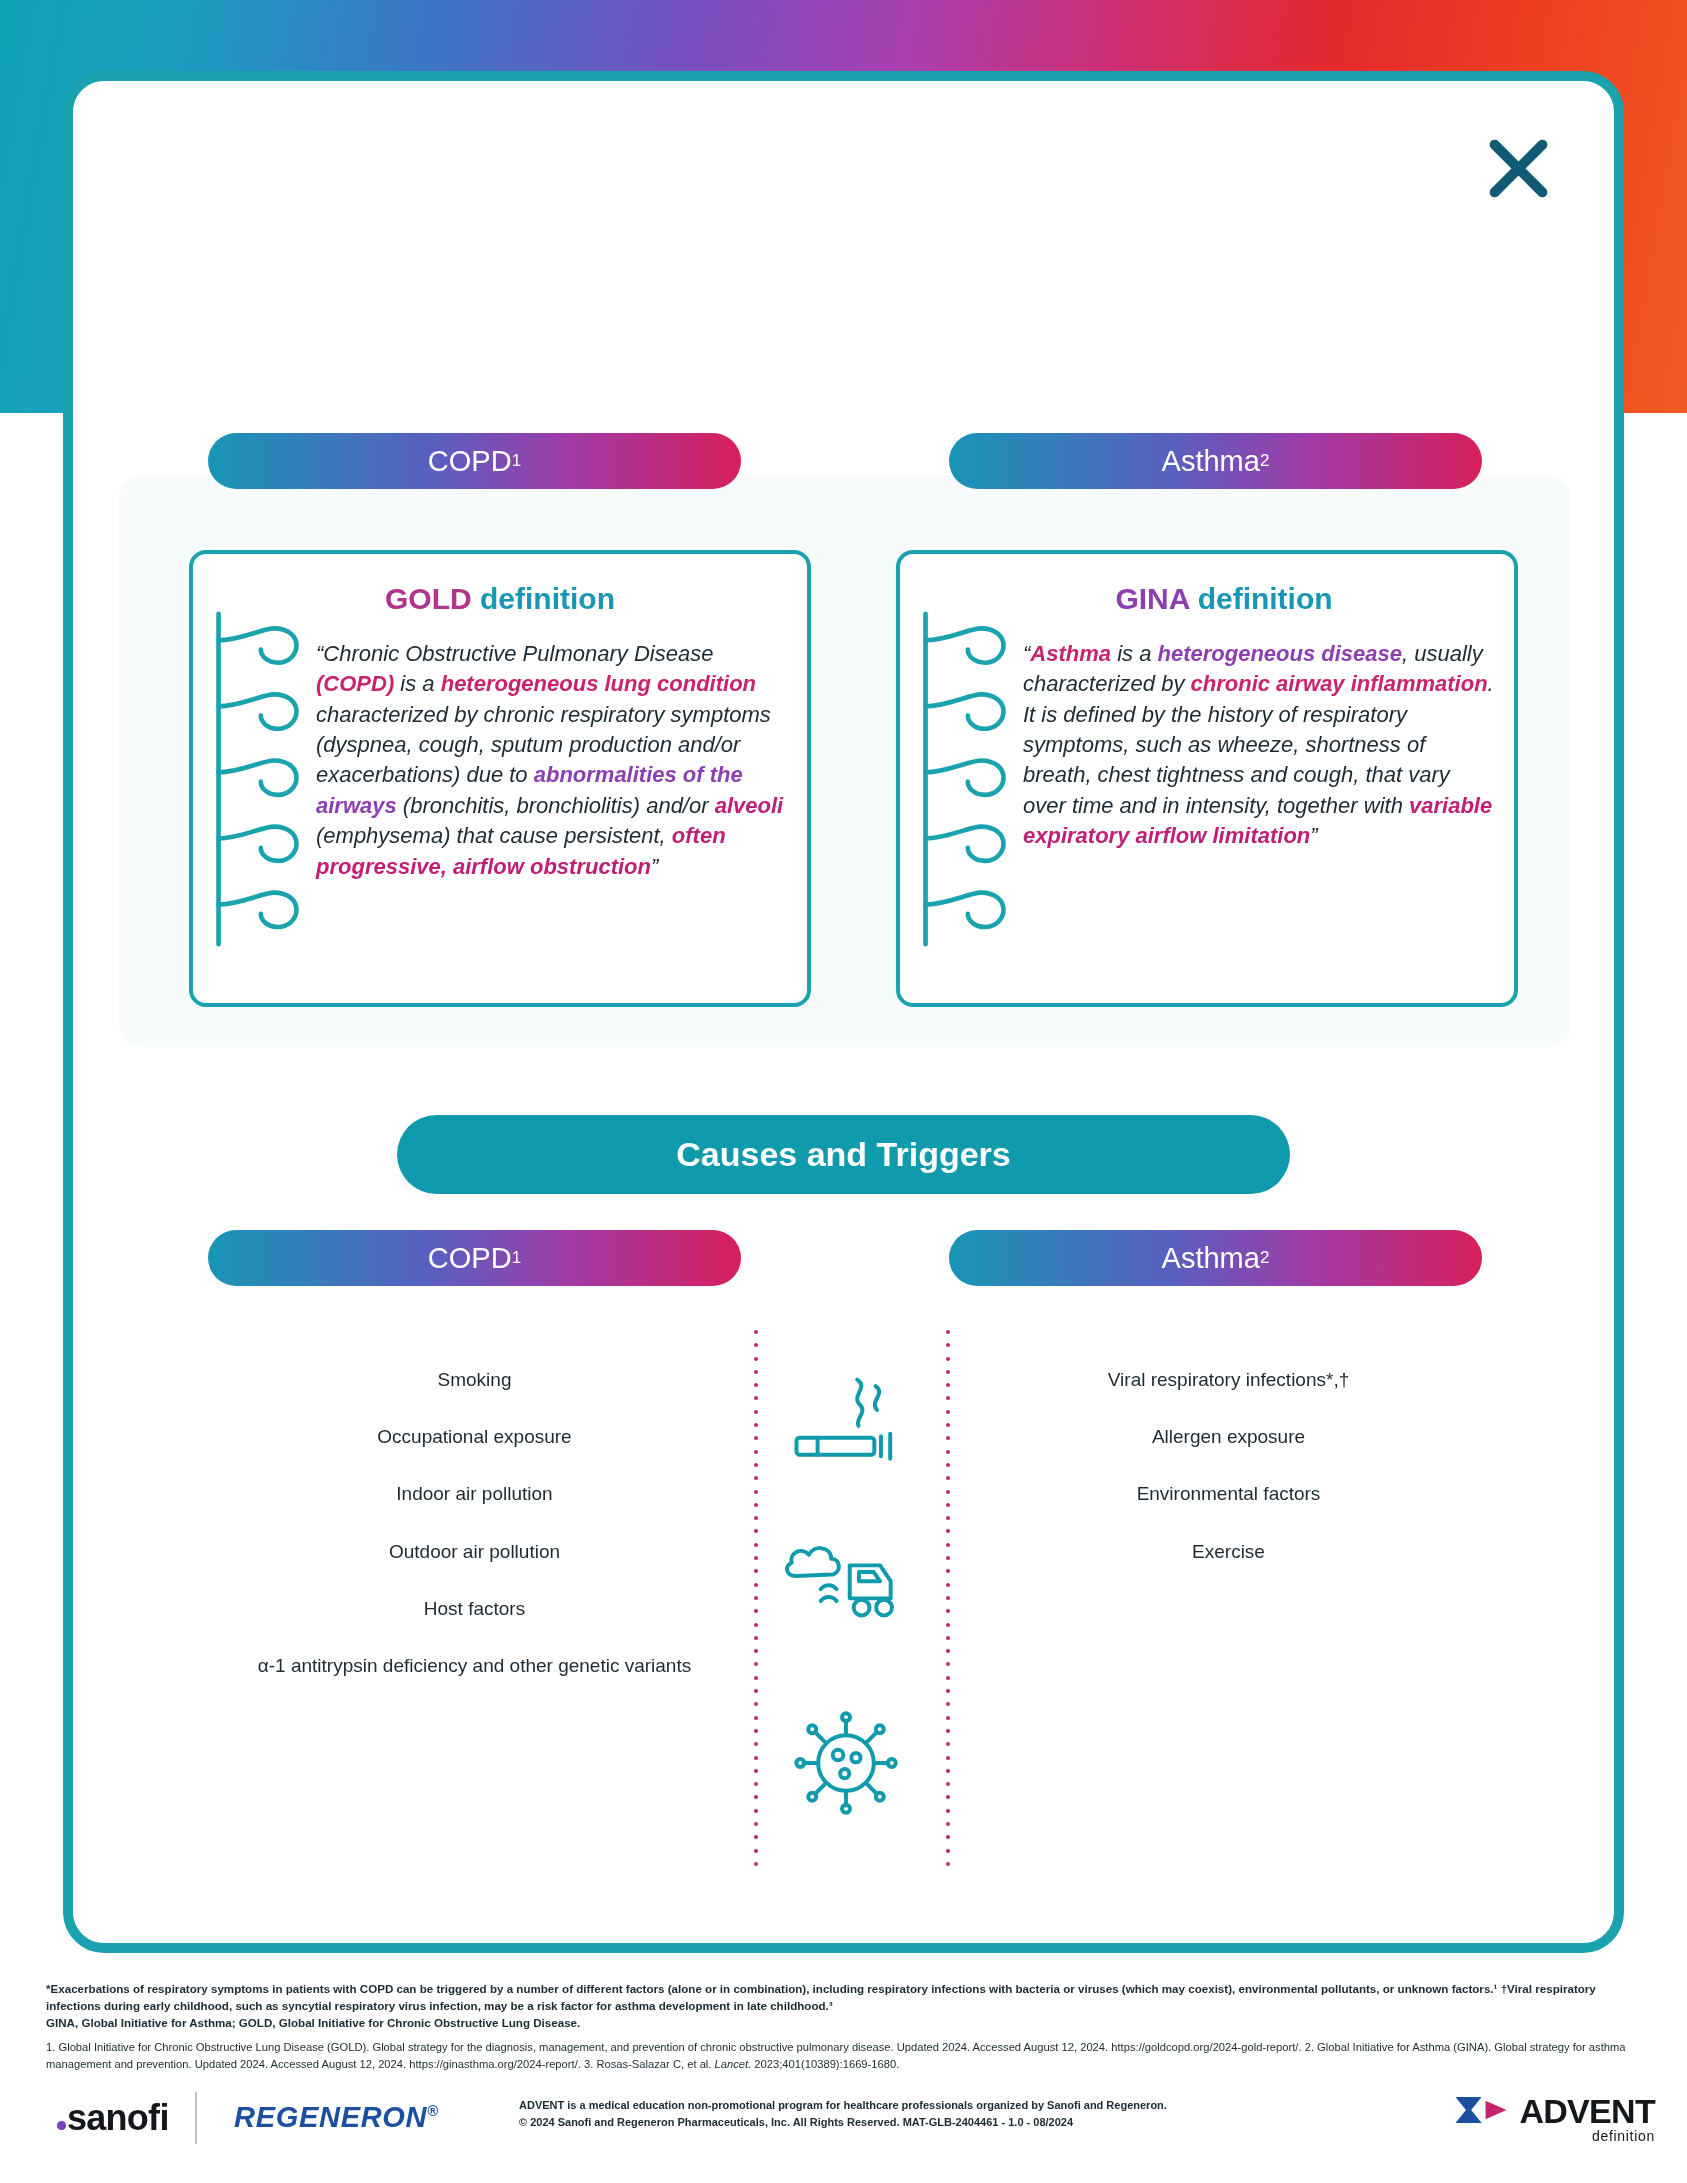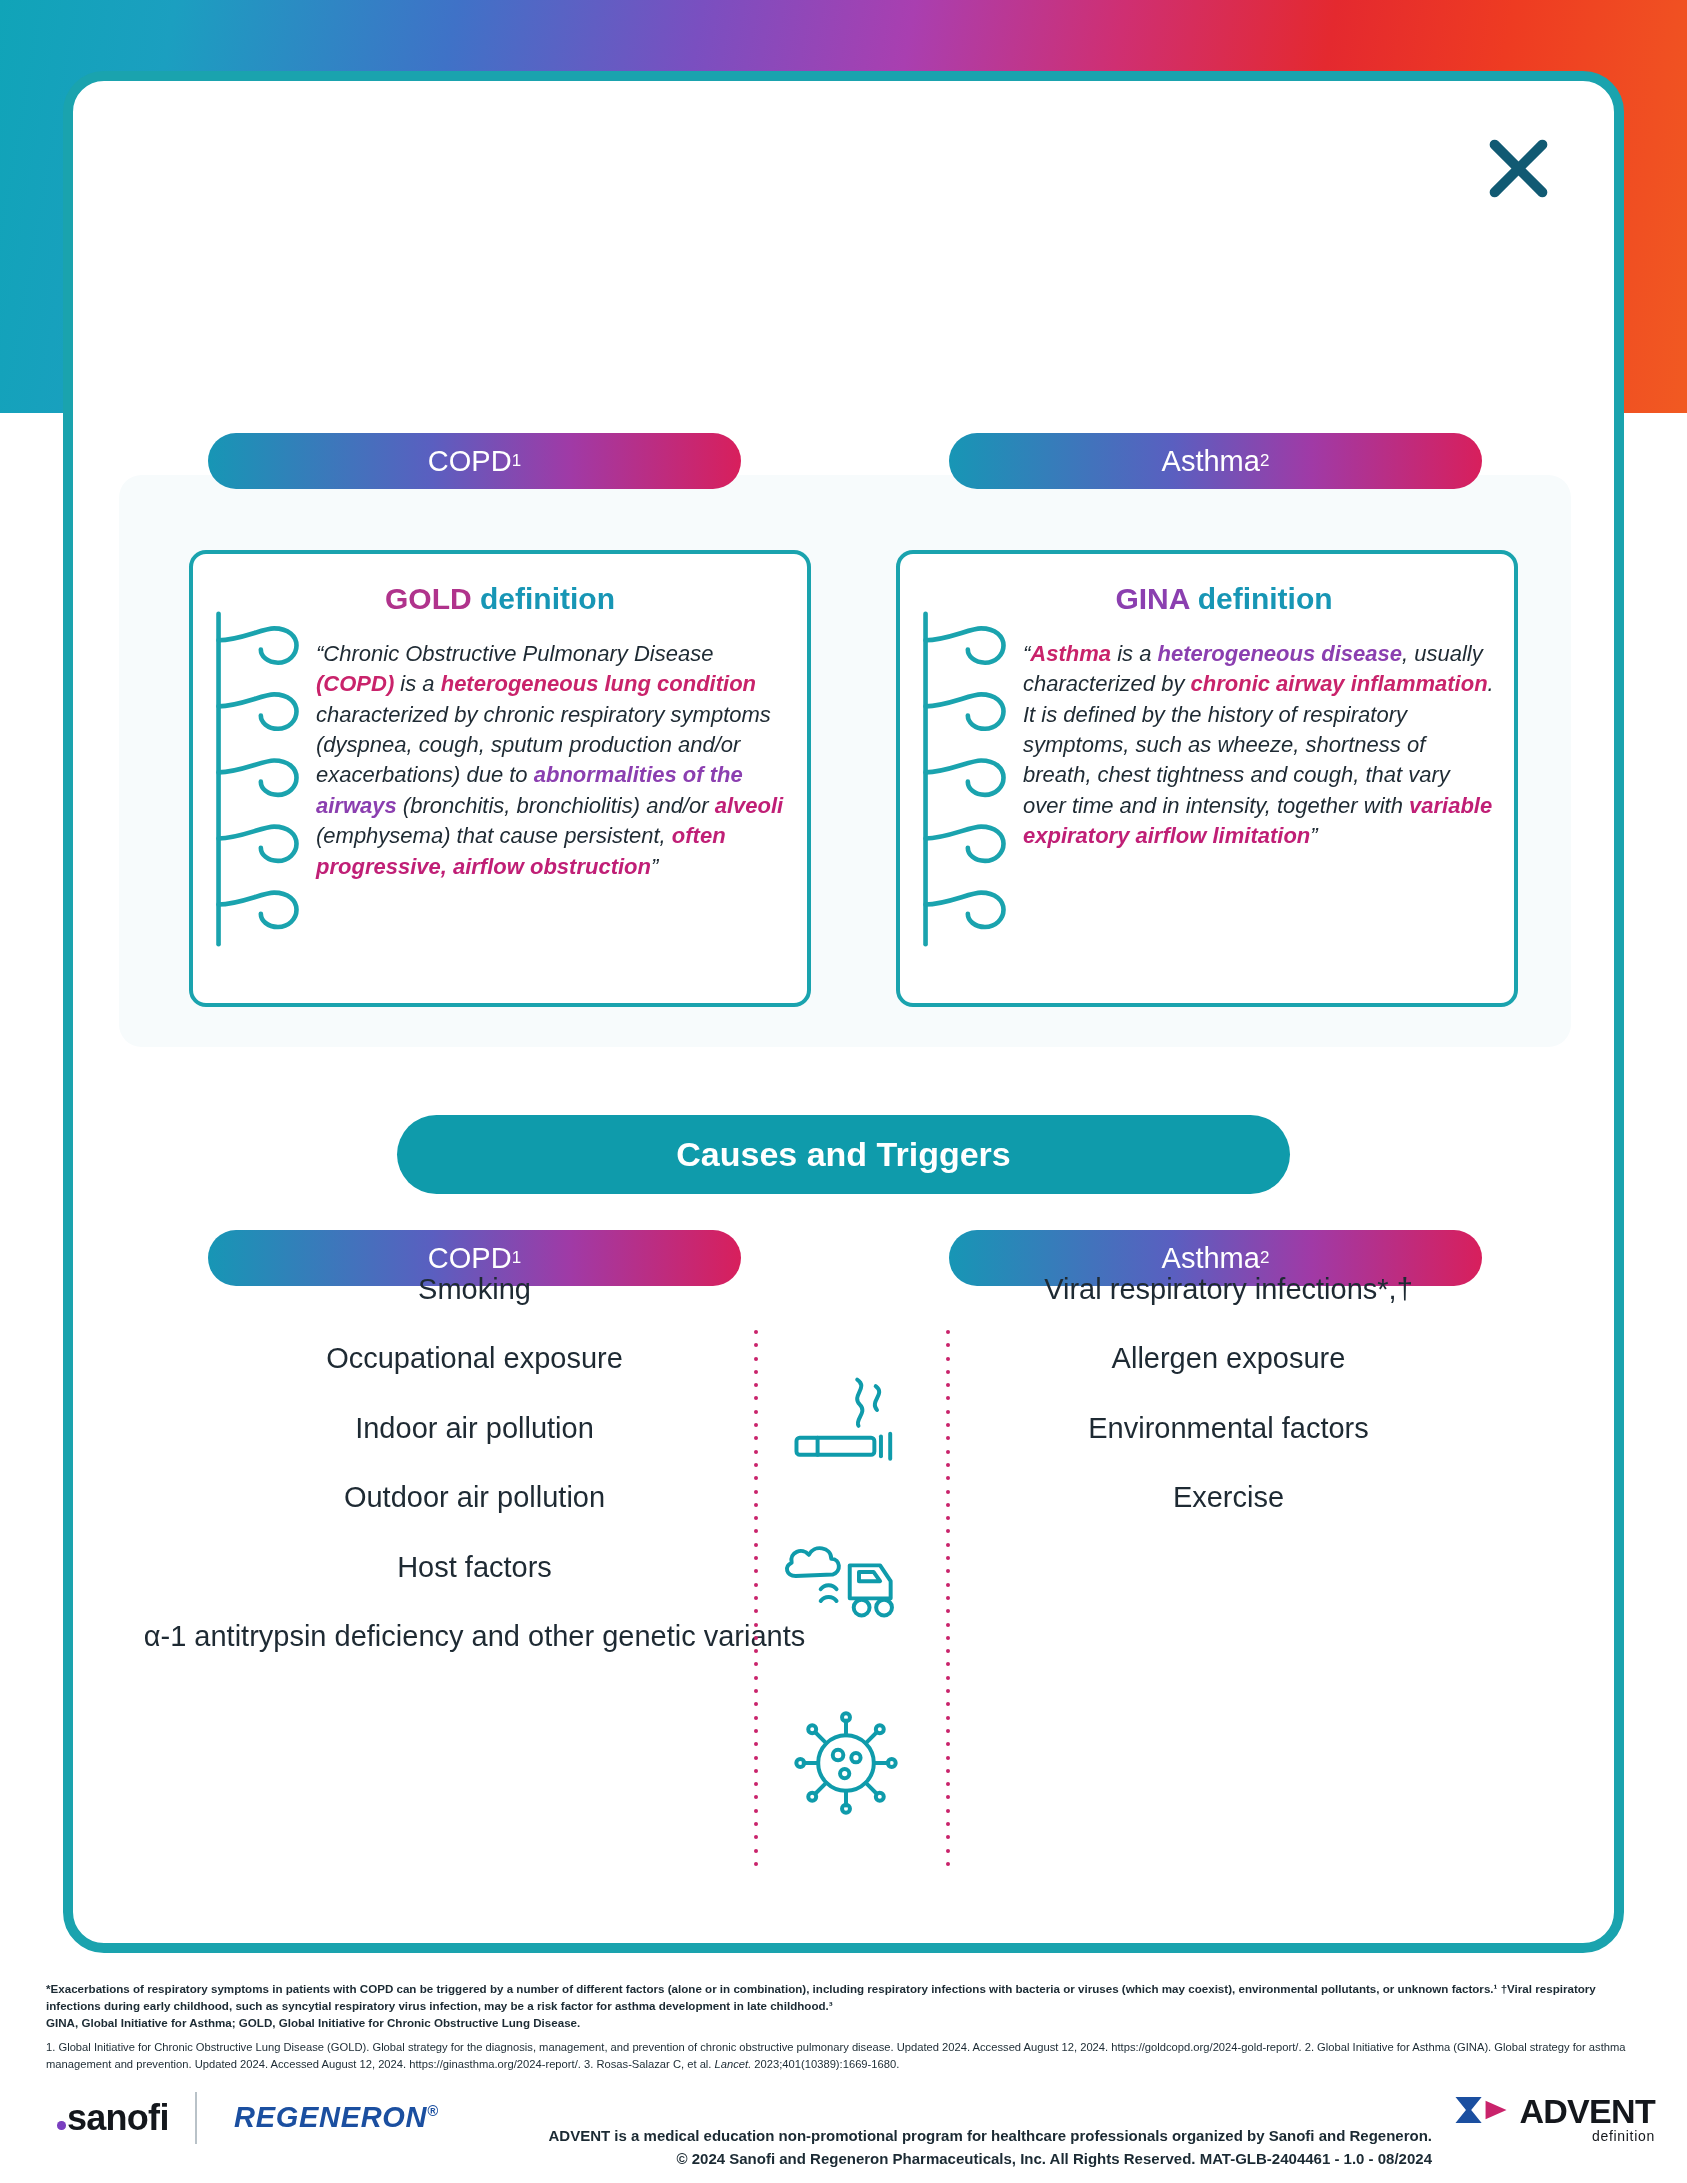--- a/index.html
+++ b/index.html
@@ -152,22 +152,22 @@
     font-size: 34px;
     font-weight: bold;
     display: flex;
     align-items: center;
     justify-content: center;
   }
 
   
   .list {
     position: absolute;
-    top: 1272px;
-    font-size: 29px;
+    top: 1368px;
+    font-size: 19px;
     color: #1e2a33;
     text-align: center;
   }
   #list-copd { left: 142px; width: 665px; }
   #list-asthma { left: 896px; width: 665px; }
   .list-item { margin-bottom: 34px; line-height: 1.22; }
 
   
   .dots {
     position: absolute;
@@ -243,26 +243,25 @@
     font-weight: bold;
     font-style: italic;
     color: #1b4fa0;
     letter-spacing: 0.7px;
   }
   .regeneron sup { font-size: 14.6px; }
   .legal {
     position: absolute;
     left: 503px; top: 20px;
     width: 913px;
-    text-align: right;
-    font-size: 15px;
+    text-align: left;
+    font-size: 11px;
     line-height: 1.5;
     font-weight: bold;
     color: #1b2a33;
-    margin-top: 28px;
   }
   .advent {
     position: absolute;
     right: 48px; top: 14.6px;
     text-align: right;
   }
   .advent-row { display: flex; align-items: center; justify-content: flex-end; }
   .advent-word {
     font-size: 34px; font-weight: bold; color: #14171c; letter-spacing: -0.7px;
   }

